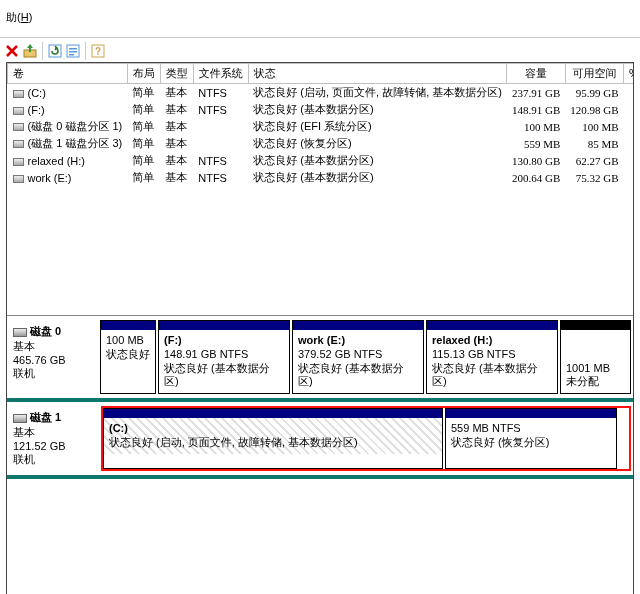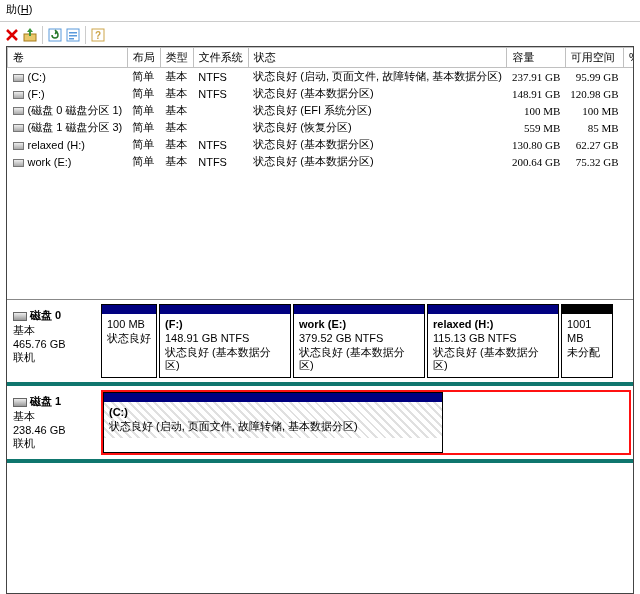--- a/index.html
+++ b/index.html
@@ -1,28 +1,28 @@
 <!DOCTYPE html>
 <html><head>
 <meta charset="utf-8">
 <style>
   * { box-sizing: border-box; margin: 0; padding: 0; }
   body { font-family: "Microsoft YaHei", "SimSun", Tahoma, sans-serif; font-size: 11px; background: #fff; width: 640px; height: 594px; overflow: hidden; }
-  .menubar { padding: 2px 6px; }
+  .menubar { padding: 10px 6px; }
   .menuitem { color: #000; }
   .hotkey { text-decoration: underline; }
   .divider { border-top: 1px solid #ccc; margin: 2px 0; }
   .toolbar { padding: 2px 4px; display: flex; gap: 2px; align-items: center; }
   .tool-ic { width: 16px; height: 16px; display: block; }
   .tool-sep { width: 1px; height: 18px; background: #ccc; margin: 0 2px; }
   .outer { border: 1px solid #444; margin: 0 6px 0 6px; height: 548px; overflow: hidden; background: #fff; }
   .top-pane { height: 252px; overflow: auto; }
   table.vol { border-collapse: collapse; width: 100%; }
   table.vol th { background: #fff; border: 1px solid #c0c0c0; text-align: left; padding: 2px 5px; font-weight: normal; white-space: nowrap; }
-  table.vol th.r { text-align: left; }
+  table.vol th.r { text-align: center; }
   table.vol td { padding: 1px 5px; white-space: nowrap; border: none; }
   table.vol td.r { text-align: right; font-family: Liberation Serif, serif; }
   .vol-icon { display: inline-block; width: 11px; height: 8px; background: linear-gradient(#eee,#aaa); border: 1px solid #777; margin-right: 4px; vertical-align: middle; }
   .bottom-pane { border-top: 1px solid #888; }
   .disk-row { display: flex; border-bottom: 4px solid #0f766e; padding: 4px 2px; }
   .disk-label { width: 92px; padding: 4px 4px; }
   .disk-ic { display: inline-block; width: 14px; height: 9px; background: linear-gradient(#eee,#999); border: 1px solid #666; margin-right: 3px; vertical-align: middle; }
   .disk-name { font-weight: bold; }
   .disk-meta { display: block; }
   .pmap { flex: 1; display: flex; gap: 2px; }
@@ -187,35 +187,42 @@
             </div>
           </div>
           <div class="part" style="width: 132px;">
             <div class="pbar navy"></div>
             <div class="pbody">
               <div class="pttl">relaxed  (H:)</div>
               <div>115.13 GB NTFS</div>
               <div>状态良好 (基本数据分区)</div>
             </div>
           </div>
-          <div class="part" style="width: 52px;">
+          <div class="part" style="width: 71px; justify-content: space-between;">
             <div class="pbar black"></div>
             <div class="pbody">
               <div>1001 MB</div>
               <div>未分配</div>
             </div>
           </div>
         </div>
       </div>
       <div class="disk-row">
-        <div class="disk-label"><span class="disk-ic"></span><span class="disk-name">磁盘 1</span><span class="disk-meta">基本</span><span class="disk-meta">238.46 GB</span><span class="disk-meta">联机</span></div>
+        <div class="disk-label"><span class="disk-ic"></span><span class="disk-name">磁盘 1</span><span class="disk-meta">基本</span><span class="disk-meta">121.52 GB</span><span class="disk-meta">联机</span></div>
         <div class="pmap redbox">
           <div class="part" style="width: 340px;">
             <div class="pbar navy"></div>
             <div class="pbody hatch">
               <div class="pttl">(C:)</div>
               <div>状态良好 (启动, 页面文件, 故障转储, 基本数据分区)</div>
+            </div>
+          </div>
+          <div class="part" style="width: 172px;">
+            <div class="pbar navy"></div>
+            <div class="pbody">
+              <div>559 MB NTFS</div>
+              <div>状态良好 (恢复分区)</div>
             </div>
           </div>
         </div>
       </div>
     </div>
 </div>
 
 </body></html>

